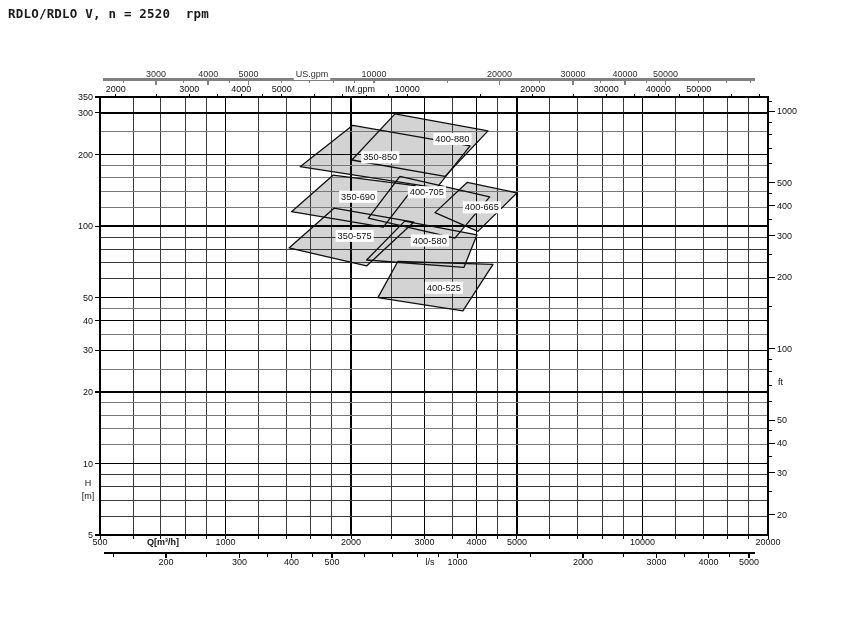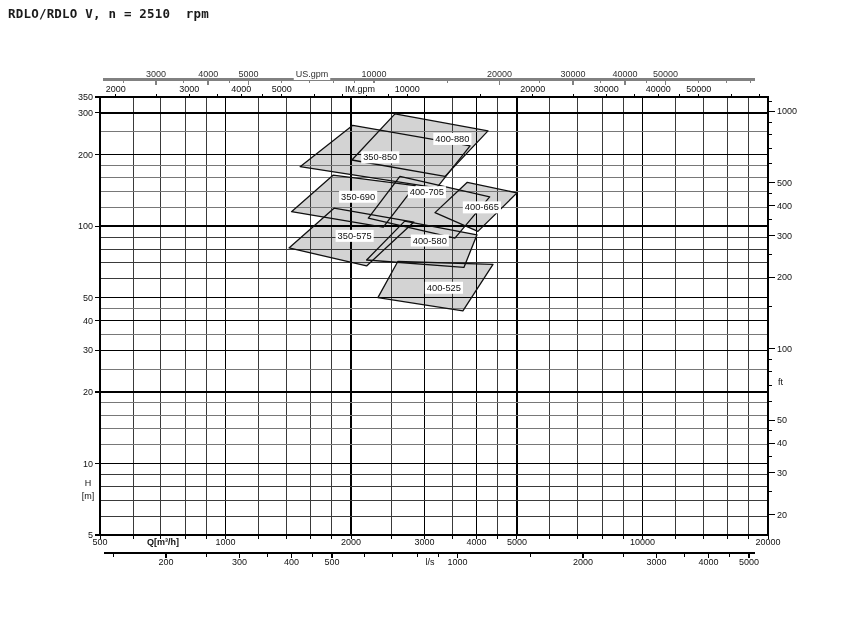--- a/index.html
+++ b/index.html
@@ -5,21 +5,21 @@
   html,body{margin:0;padding:0;background:#fff;width:850px;height:630px;overflow:hidden;}
   .page{position:relative;width:850px;height:630px;background:#fff;}
   .title{position:absolute;left:8px;top:6px;font-family:"DejaVu Sans Mono",monospace;font-size:12.5px;font-weight:600;color:#1a1a1a;white-space:pre;letter-spacing:.2px;}
   svg{position:absolute;left:0;top:0;display:block;}
   text{font-family:"Liberation Sans",sans-serif;}
 </style>
 </head>
 <body>
 
 <div class="page">
-  <div class="title">RDLO/RDLO V, n = 2510  rpm</div>
+  <div class="title">RDLO/RDLO V, n = 2520  rpm</div>
   <svg id="chart" width="850" height="630" viewBox="0 0 850 630">
       <g>
         <polygon points="352.8,125.3 470.1,145.8 436.7,187.8 300.1,166.7" fill="#d3d3d3"></polygon>
         <polygon points="395.0,113.9 488.0,130.9 445.0,176.4 351.9,160.0" fill="#d3d3d3"></polygon>
         <polygon points="333.0,175.2 415.2,185.7 383.3,227.2 291.5,211.7" fill="#d3d3d3"></polygon>
         <polygon points="399.9,176.4 489.7,196.8 454.9,238.2 368.3,218.2" fill="#d3d3d3"></polygon>
         <polygon points="467.3,182.3 517.0,192.9 477.9,231.4 435.0,212.6" fill="#d3d3d3"></polygon>
         <polygon points="334.0,208.2 413.9,222.1 366.6,265.9 289.0,247.9" fill="#d3d3d3"></polygon>
         <polygon points="404.7,221.1 477.0,234.8 463.9,267.4 366.6,260.0" fill="#d3d3d3"></polygon>
         <polygon points="397.8,261.5 493.0,264.4 462.9,310.8 377.9,297.6" fill="#d3d3d3"></polygon>

